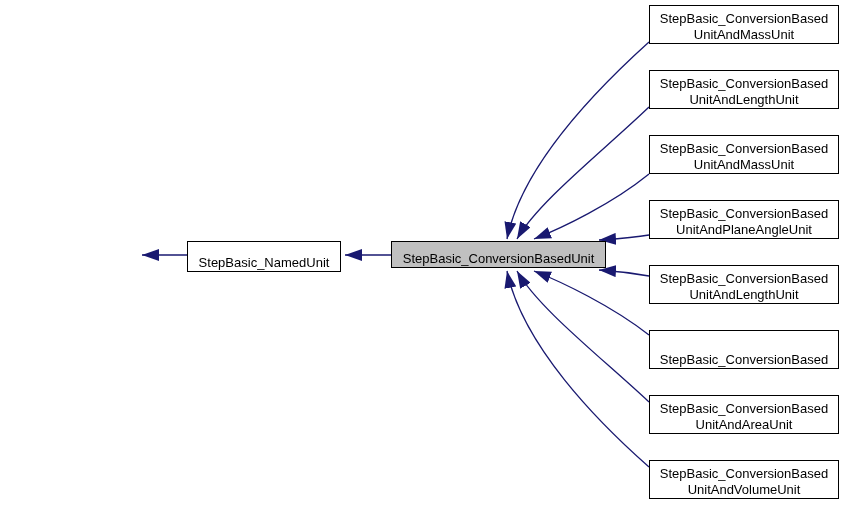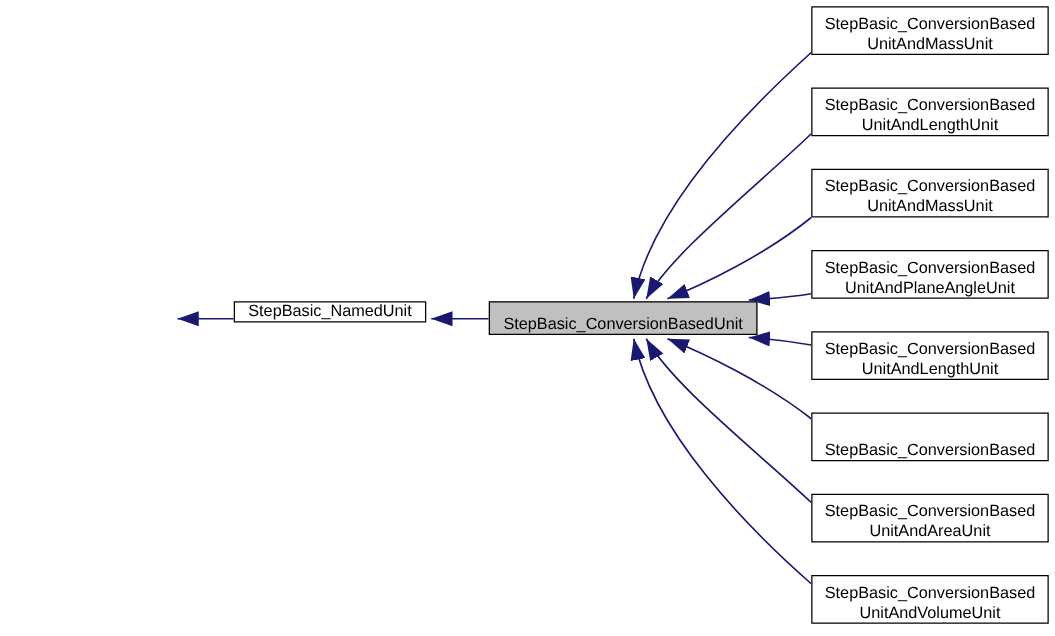--- a/index.html
+++ b/index.html
@@ -41,21 +41,21 @@
     white-space: nowrap;
     cursor: pointer;
   }
   .node.highlight {
     background: var(--highlight-fill, #c0c0c0);
     cursor: default;
   }
   .node span { display: block; }
   
   .n-standard   { left: 5px;   top: 241px; width: 135px; height: 27px; }
-  .n-named      { left: 187px; top: 241px; width: 154px; height: 17px; }
+  .n-named      { left: 187px; top: 241px; width: 154px; height: 31px; }
   .n-conversion { left: 391px; top: 241px; width: 215px; height: 27px; }
   
   .n-derived { left: 649px; width: 190px; height: 39px; }
   .n-area   { top: 5px; }
   .n-length { top: 70px; }
   .n-mass   { top: 135px; }
   .n-plane  { top: 200px; }
   .n-ratio  { top: 265px; }
   .n-solid  { top: 330px; }
   .n-time   { top: 395px; }

